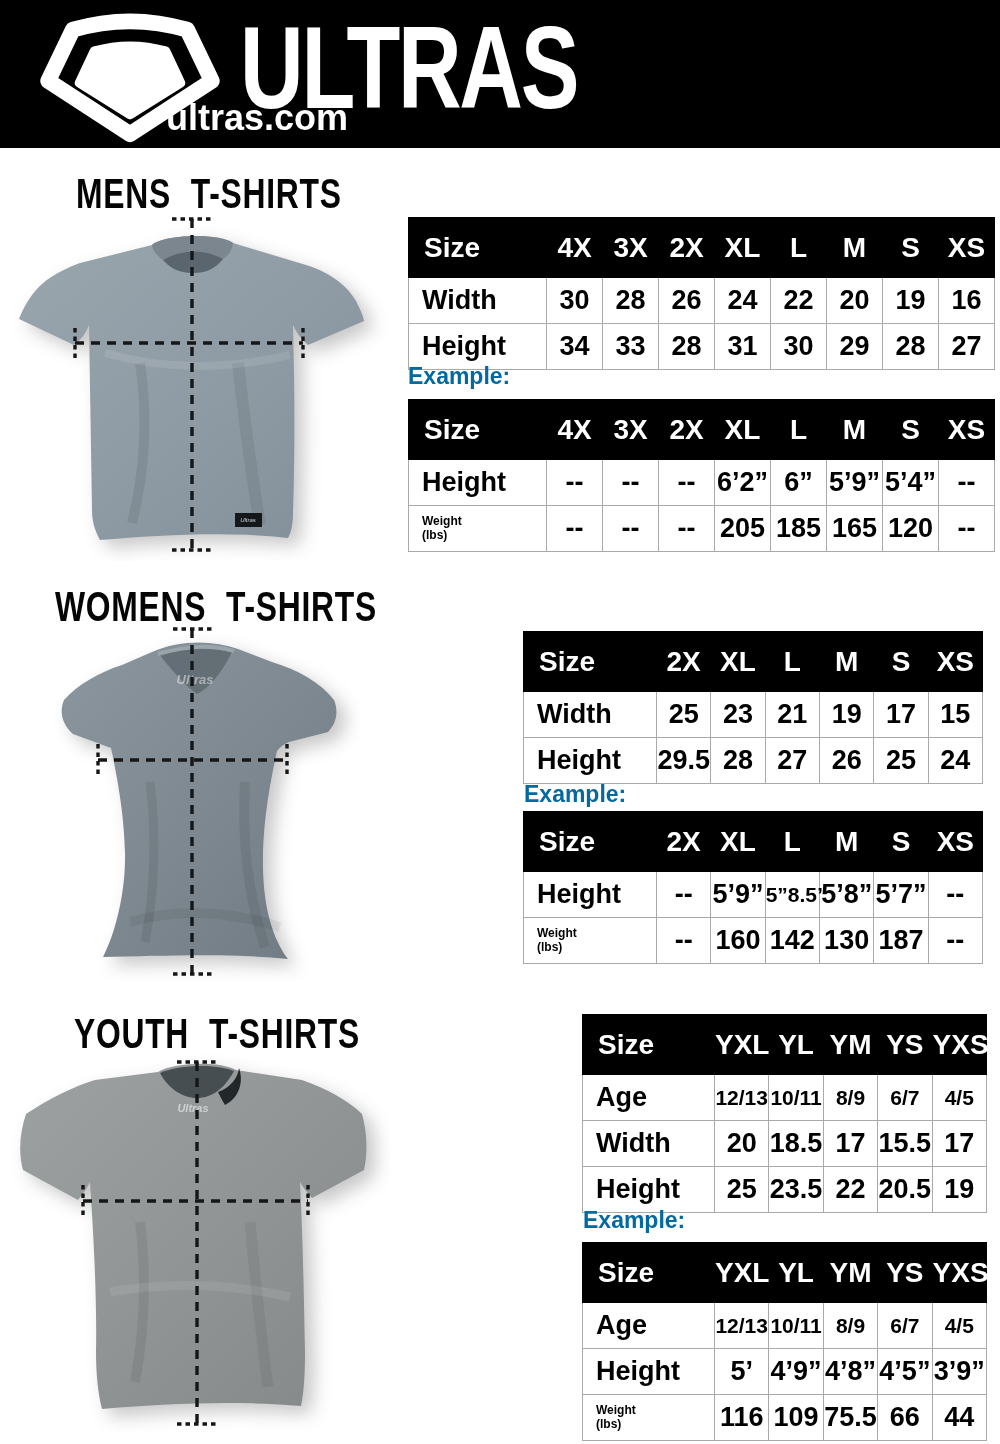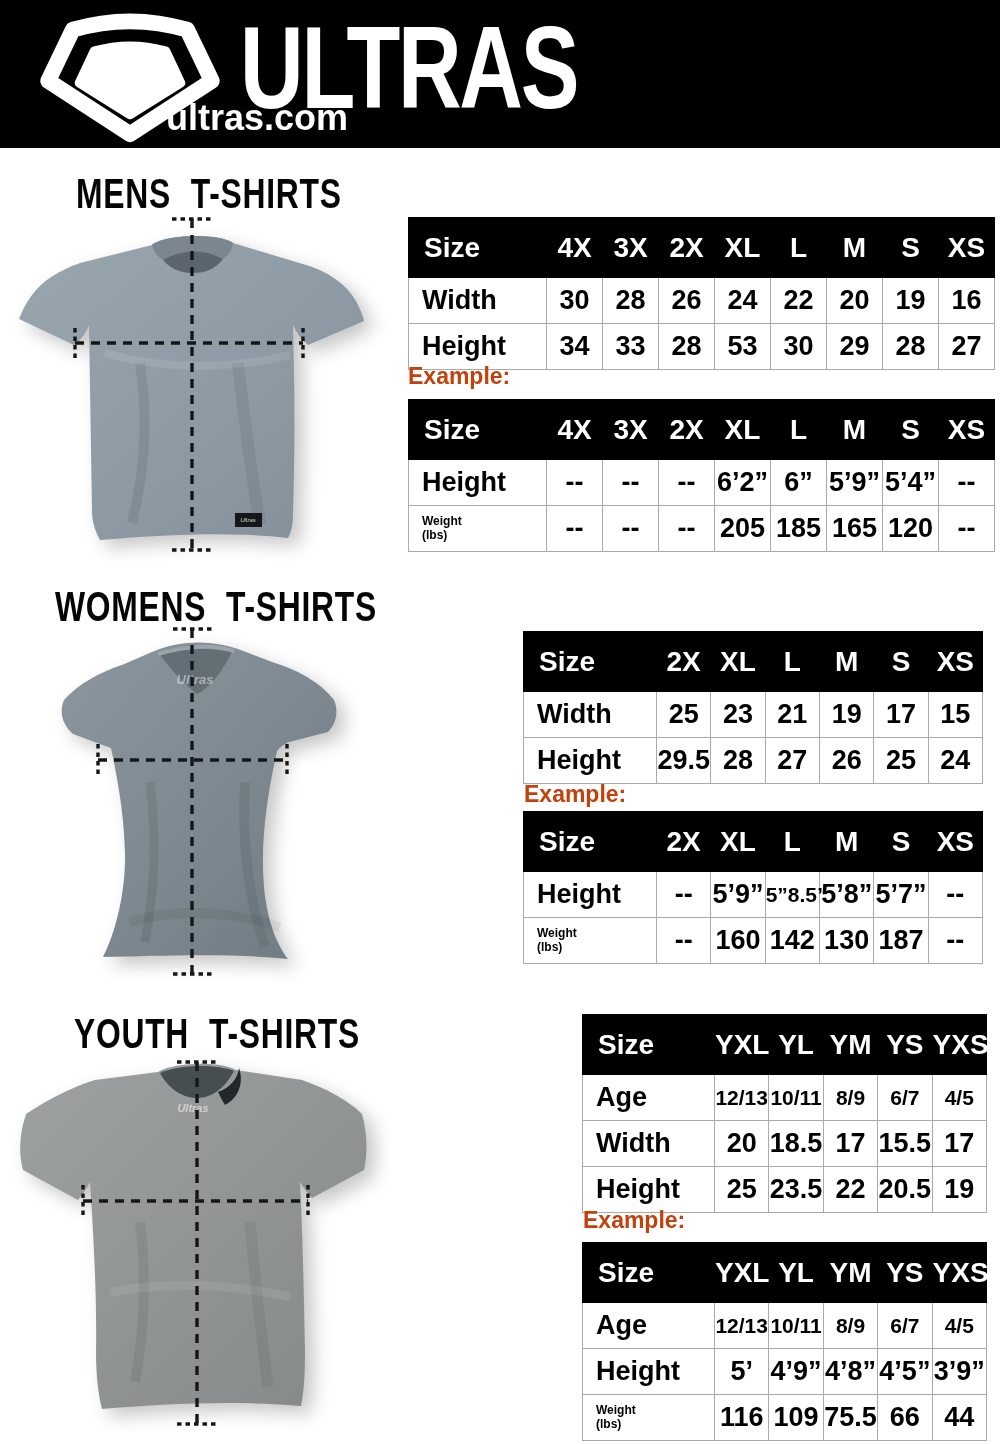--- a/index.html
+++ b/index.html
@@ -14,21 +14,21 @@
   .site{position:absolute;left:166px;top:100px;font-size:36px;font-weight:bold;color:#fff;
         line-height:1;letter-spacing:0;}
 
   
   .sec-title{position:absolute;margin:0;font-size:43px;font-weight:bold;line-height:1;
              letter-spacing:1px;word-spacing:14px;white-space:nowrap;color:#050505;
              transform:scaleX(.74);transform-origin:0 50%;}
   #mens-title{left:76px;top:172px;}
   #womens-title{left:55px;top:585px;}
   #youth-title{left:74px;top:1012px;}
-  .example{position:absolute;font-size:23px;font-weight:bold;color:#c2410c;line-height:1.1;}
+  .example{position:absolute;font-size:23px;font-weight:bold;color:#0369a1;line-height:1.1;}
   #mens-ex{left:408px;top:364px;}
   #womens-ex{left:524px;top:782px;}
   #youth-ex{left:583px;top:1208px;}
 
   
   table.sizing-table{position:absolute;border-collapse:collapse;table-layout:fixed;background:#fff;}
   .sizing-table thead tr{height:60px;}
   .sizing-table tbody tr{height:46px;}
   .sizing-table thead th{background:#000;color:#fff;border:1px solid #000;font-size:28px;
                          font-weight:bold;padding:0;}
@@ -127,21 +127,21 @@
           <td>22</td>
           <td>20</td>
           <td>19</td>
           <td>16</td>
         </tr>
         <tr>
           <th class="rowlabel">Height</th>
           <td>34</td>
           <td>33</td>
           <td>28</td>
-          <td>53</td>
+          <td>31</td>
           <td>30</td>
           <td>29</td>
           <td>28</td>
           <td>27</td>
         </tr>
       </tbody>
     </table>
   <div class="example" id="mens-ex">Example:</div>
   <table class="sizing-table t-m" id="mens-t2">
       <thead>

